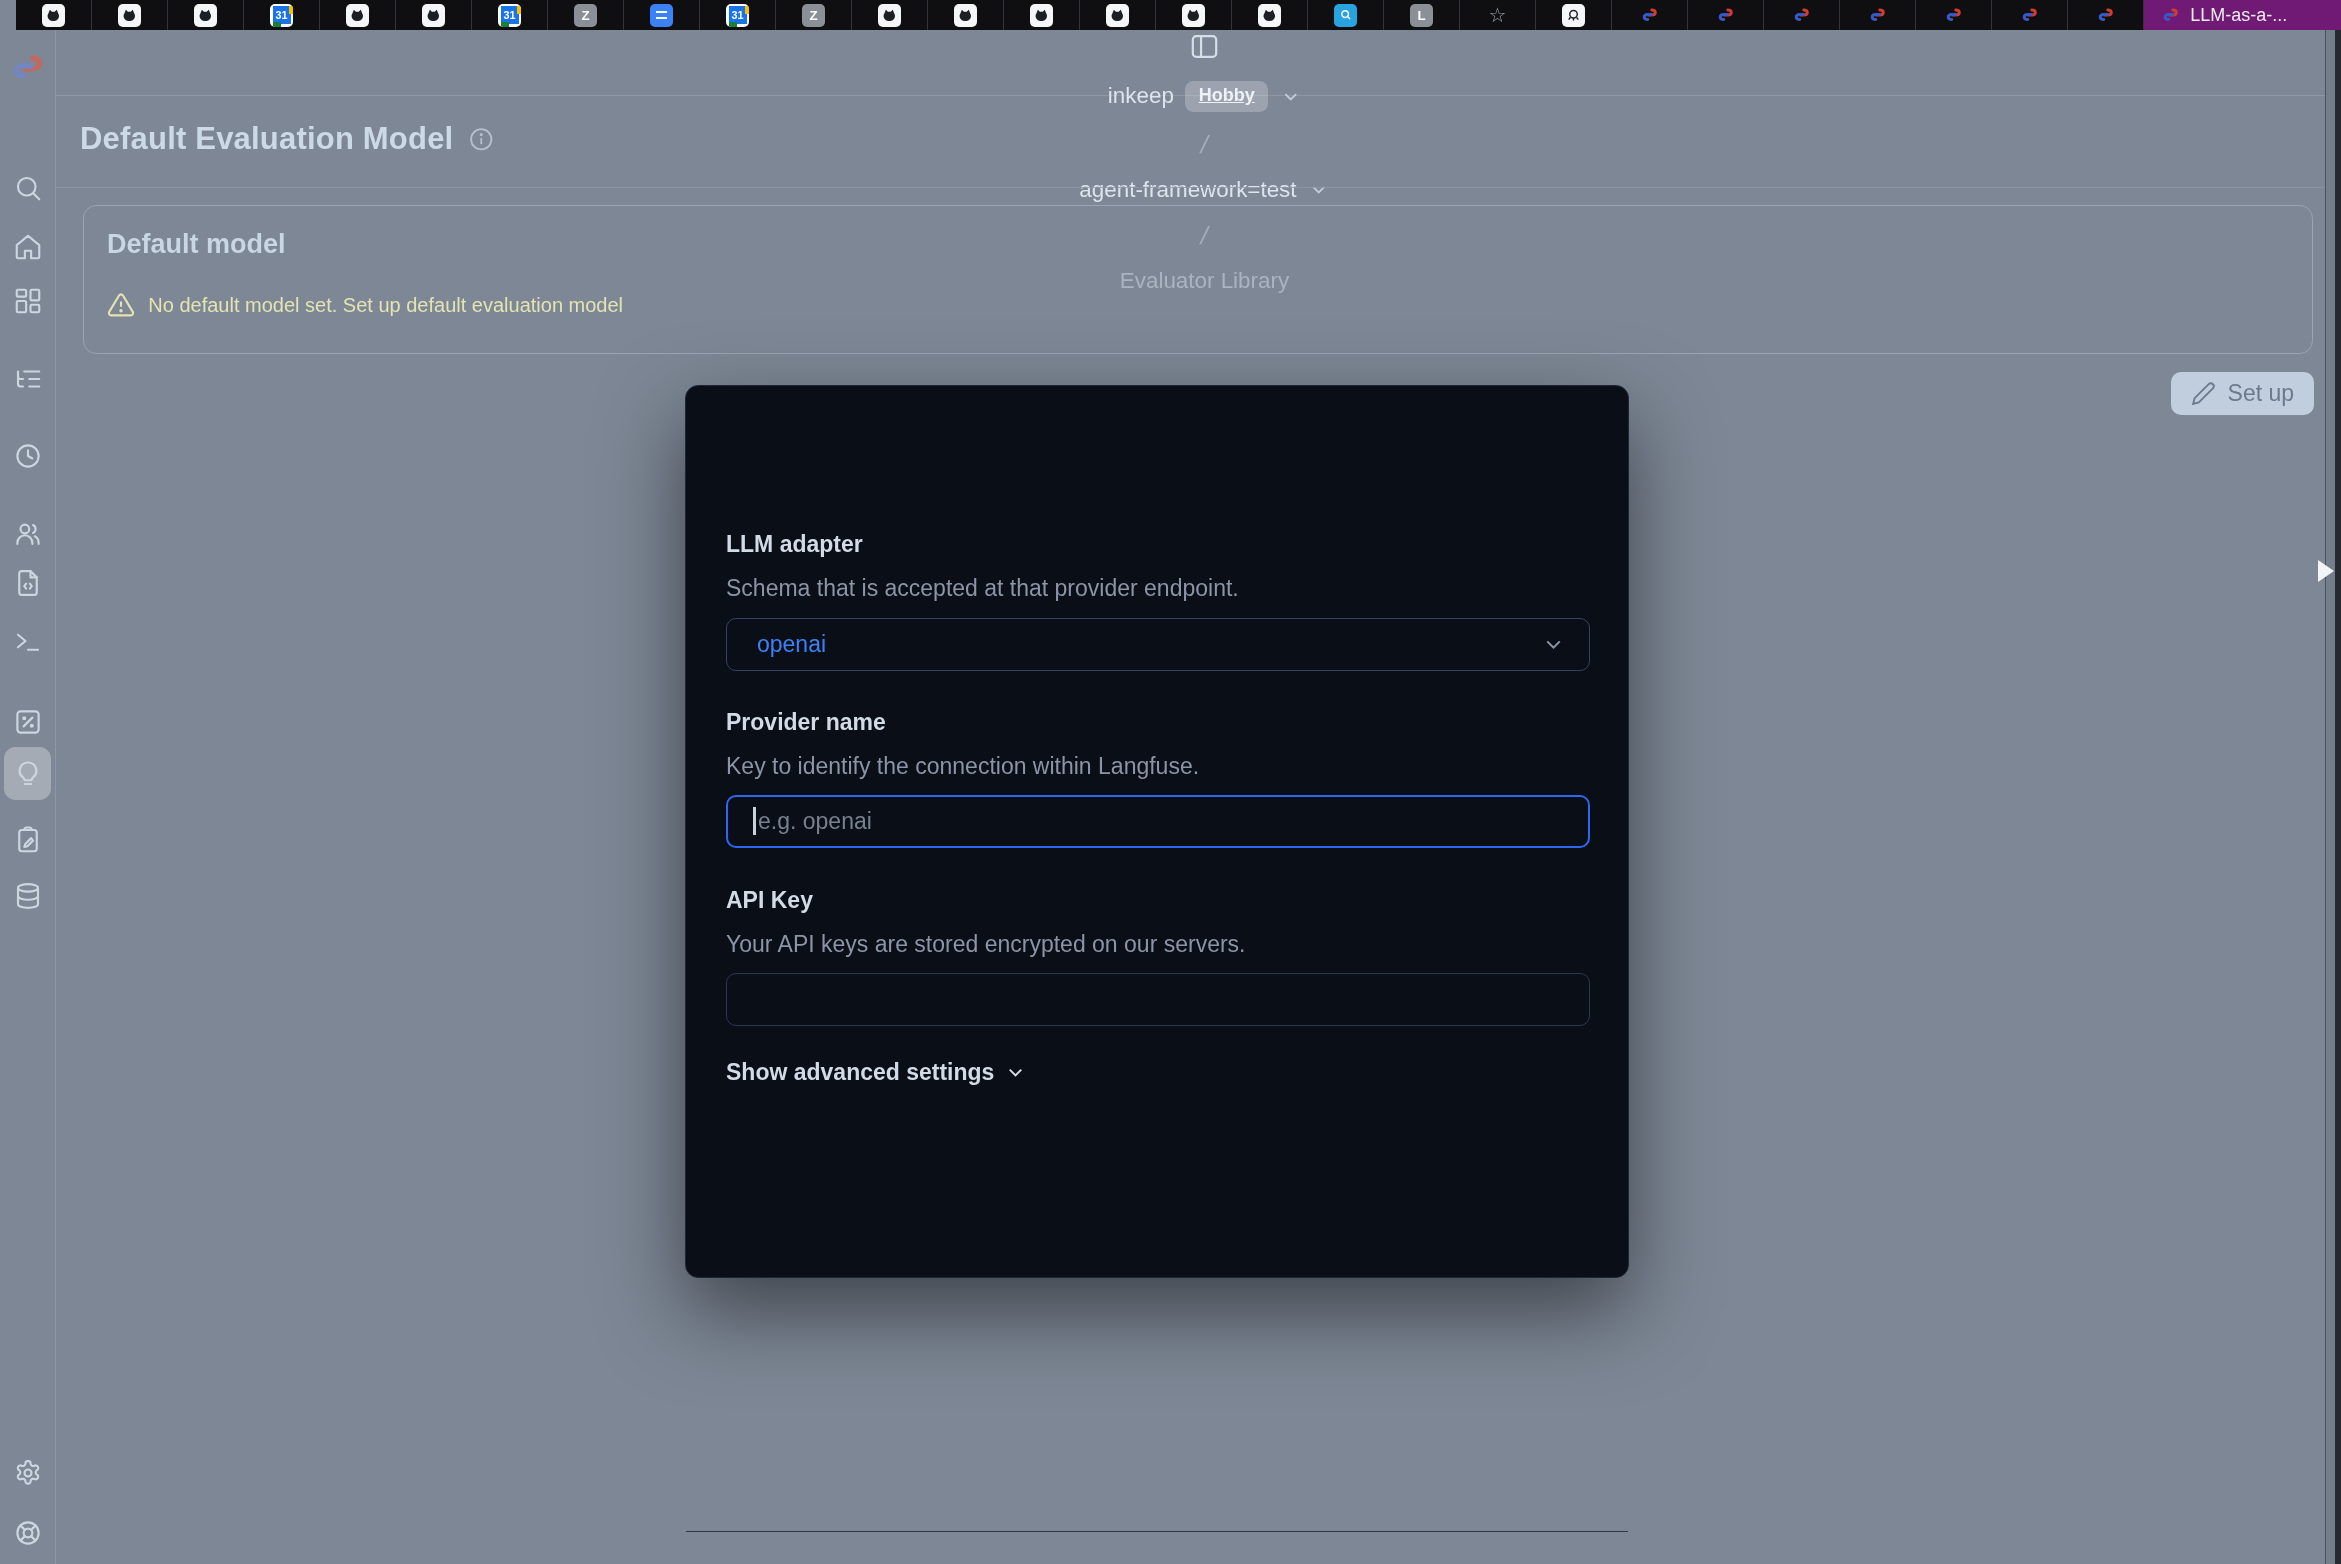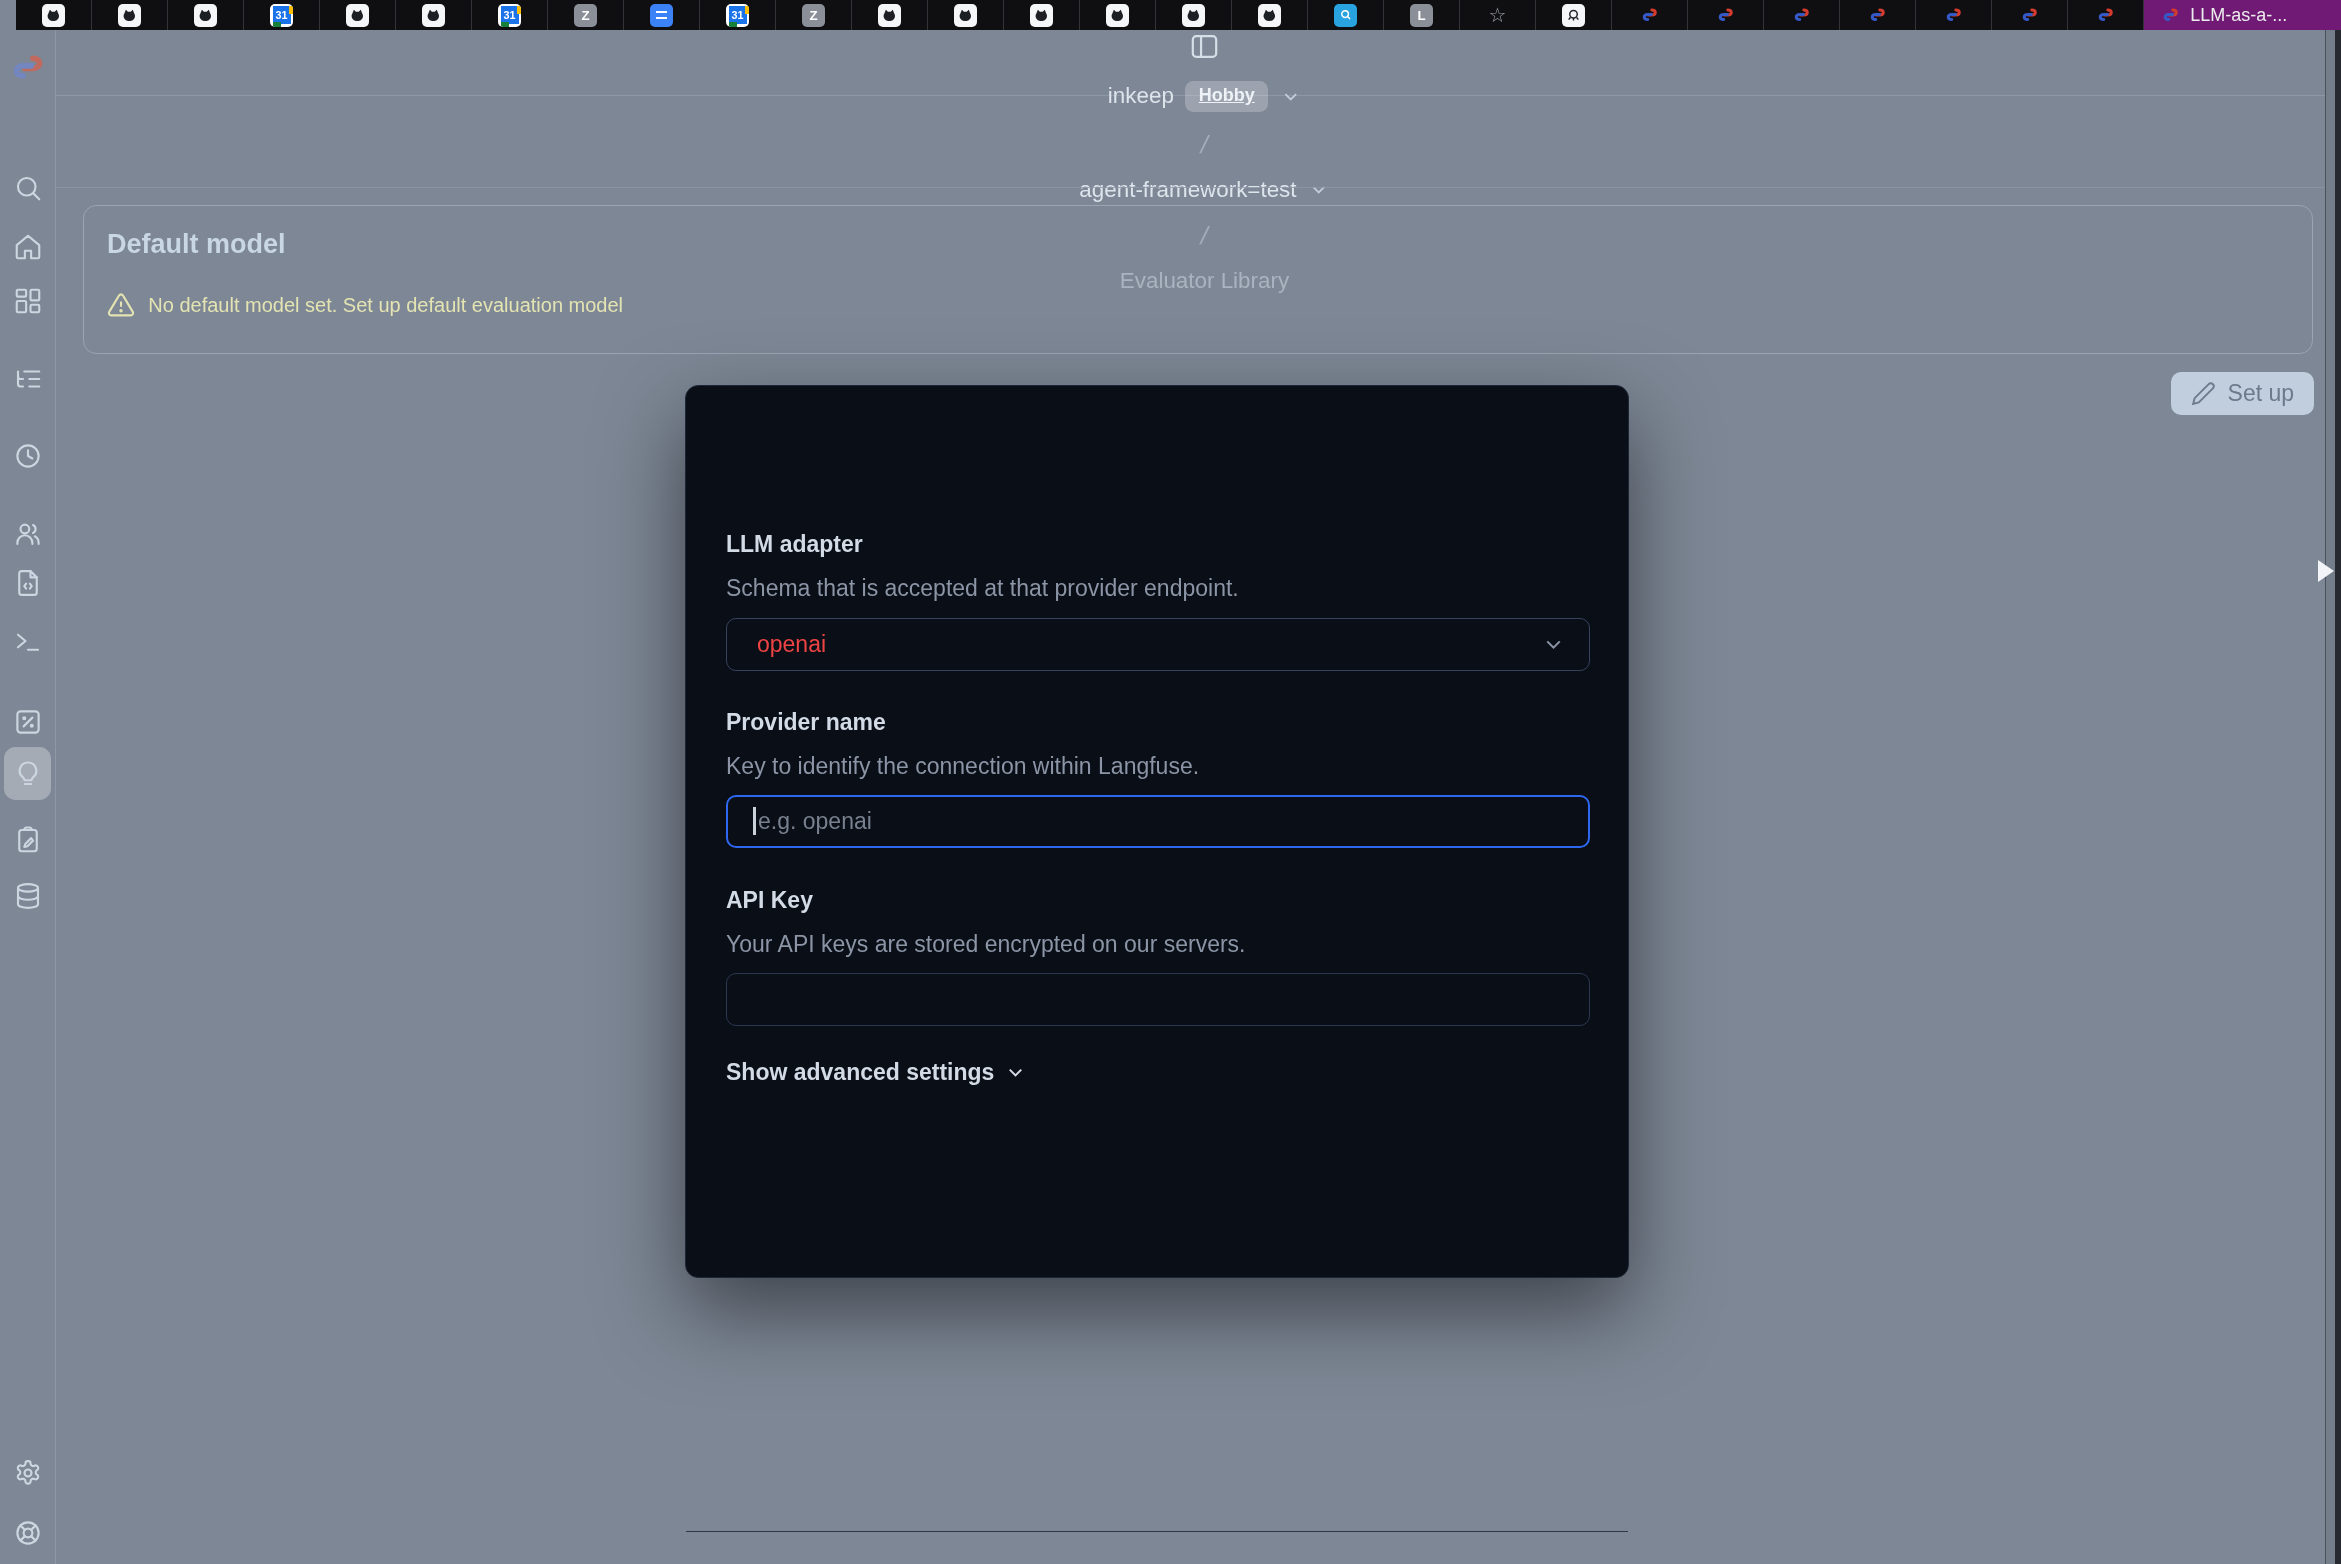--- a/index.html
+++ b/index.html
@@ -51,21 +51,21 @@
 
   
   .modal { position:absolute; left:685px; top:385px; width:944px; height:893px; background:#0a0e17; border:0.8px solid #1d2636; border-radius:13.3px; box-shadow:0 33px 83px rgba(0,0,0,.5); z-index:50; color:#d6dee9; }
   .modal-header { position:relative; height:105px; border-bottom:0.8px solid #2c3748; }
   .modal-title { position:absolute; left:40px; top:45px; font-size:33px; font-weight:700; color:#d8e0ea; }
   .modal-close { position:absolute; right:33px; top:21.5px; width:36px; height:36px; display:flex; align-items:center; justify-content:center; color:#9aa4b4; cursor:pointer; }
   .modal-body { position:relative; padding:0 40px; }
   .f-label { font-size:23px; font-weight:600; color:#d3dbe6; }
   .f-desc { font-size:23px; color:#8b95a6; }
   .sel { width:864px; height:53px; border:1.7px solid #36435e; border-radius:10px; display:flex; align-items:center; justify-content:space-between; padding:0 23px 0 30px; cursor:pointer; }
-  .sel-val { font-size:23px; color:#ef4444; }
+  .sel-val { font-size:23px; color:#3b82f6; }
   .inp-wrap { position:relative; width:864px; height:53px; }
   .inp { width:100%; height:100%; background:transparent; border:1.7px solid #2b3850; border-radius:10px; padding:0 30px; font-size:23px; color:#d3dbe6; font-family:inherit; outline:none; }
   .inp::placeholder { color:#78818f; }
   .inp.focused { border:2.5px solid #2e68f0; }
   .caret { position:absolute; left:27px; top:12.4px; width:3.3px; height:28px; background:#c9d1db; }
   .adv-row { display:flex; align-items:center; gap:10px; font-size:23px; font-weight:700; color:#d3dbe6; cursor:pointer; }
   .modal-footer { position:absolute; left:0; right:0; top:1145px; bottom:0; border-top:0.8px solid #2c3748; }
 
   
   .pos-l1 { position:absolute; left:40px; top:145px; }
@@ -451,20 +451,30 @@
       <span class="chev">
         <svg width="21.5" height="21.5" viewBox="0 0 24 24" fill="none" stroke="currentColor" stroke-width="2">
             <path d="M6 9l6 6 6-6"></path>
           </svg>
       </span>
     </span>
     <span class="slash">/</span>
     <span class="crumb-muted">Evaluator Library</span>
   </header>
 
+  <div class="page-title-row">
+    <span class="page-title">Default Evaluation Model</span>
+    <span class="info-ic">
+      <svg width="26.5" height="26.5" viewBox="0 0 24 24" fill="none" stroke="currentColor" stroke-width="1.7">
+          <circle cx="12" cy="12" r="9.2"></circle>
+          <line x1="12" y1="11" x2="12" y2="16.5"></line>
+          <circle cx="12" cy="7.8" r="0.6" fill="currentColor"></circle>
+        </svg>
+    </span>
+  </div>
   <div class="title-divider"></div>
 
   <section class="card">
     <div class="card-title">Default model</div>
     <div class="warn-row">
       <svg width="28" height="28" viewBox="0 0 24 24" fill="none" stroke="currentColor" stroke-width="1.8">
           <path d="M10.3 3.8 1.9 17.9a2 2 0 0 0 1.7 3h16.8a2 2 0 0 0 1.7-3L13.7 3.8a2 2 0 0 0-3.4 0z"></path>
           <line x1="12" y1="9" x2="12" y2="13.5"></line>
           <circle cx="12" cy="17" r="0.6" fill="currentColor"></circle>
         </svg>

